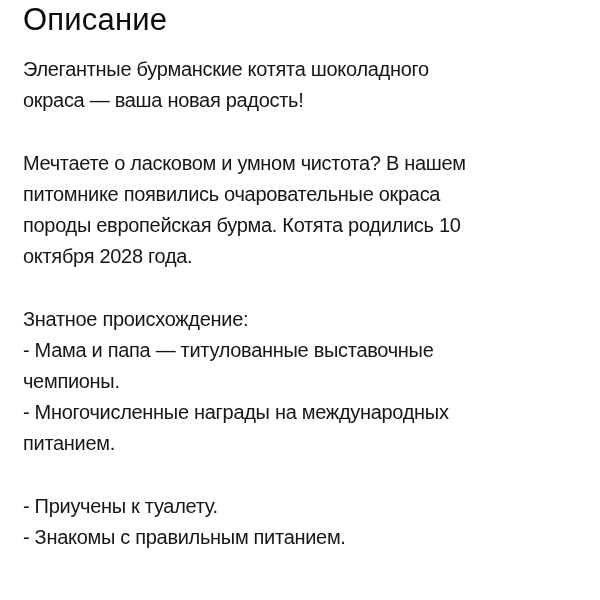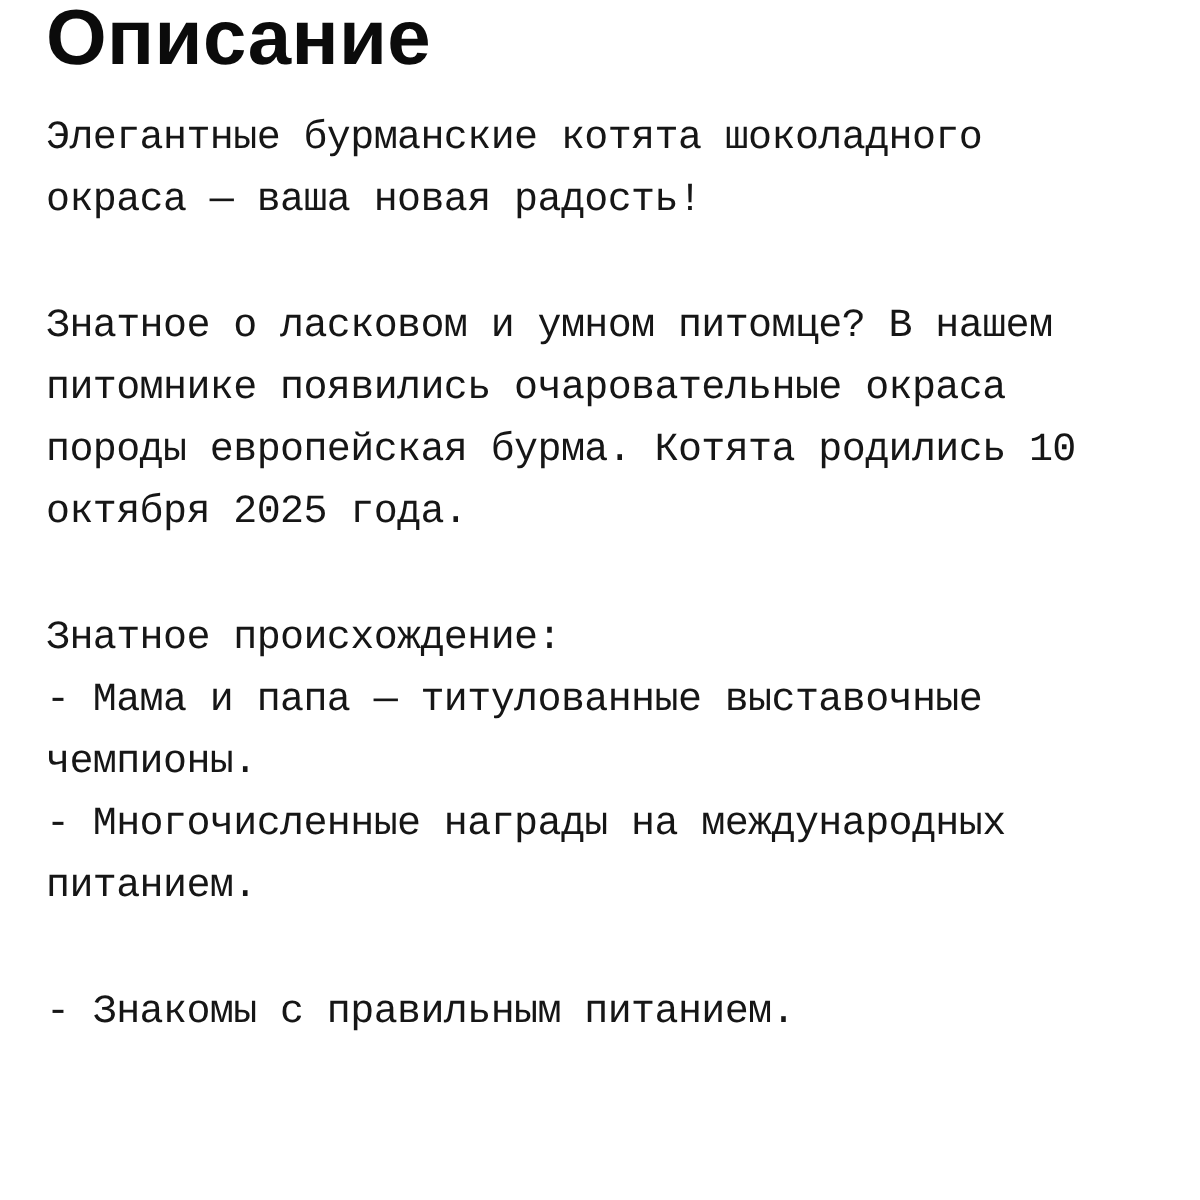--- a/index.html
+++ b/index.html
@@ -15,71 +15,71 @@
       font-family: "Liberation Sans", "DejaVu Sans", sans-serif;
       color: #111111;
     }
     .content {
       position: absolute;
       left: 23px;
       top: 0px;
       width: 560px;
     }
     .title {
-      font-size: 39px;
-      font-weight: bold;
+      font-size: 31px;
+      font-weight: normal;
       line-height: 40px;
       margin: 0;
       padding-top: 0px;
       letter-spacing: 0.2px;
       color: #0b0b0b;
     }
     .paragraph {
       margin: 0;
       font-size: 20px;
       line-height: 31.2px;
       letter-spacing: -0.3px;
       color: #161616;
     }
     .p-intro { margin-top: 14px; }
     .spacer { height: 31.2px; }
     .line {
       display: block;
       white-space: nowrap;
-      font-family: Liberation Mono, monospace;
     }
   </style>
 </head>
 <body>
 
 <div class="content">
   <h1 class="title">Описание</h1>
 
   <p class="paragraph p-intro">
     <span class="line">Элегантные бурманские котята шоколадного</span>
     <span class="line">окраса — ваша новая радость!</span>
   </p>
 
   <div class="spacer"></div>
 
   <p class="paragraph">
-    <span class="line">Знатное о ласковом и умном питомце? В нашем</span>
+    <span class="line">Мечтаете о ласковом и умном чистота? В нашем</span>
     <span class="line">питомнике появились очаровательные окраса</span>
     <span class="line">породы европейская бурма. Котята родились 10</span>
-    <span class="line">октября 2025 года.</span>
+    <span class="line">октября 2028 года.</span>
   </p>
 
   <div class="spacer"></div>
 
   <p class="paragraph">
     <span class="line">Знатное происхождение:</span>
     <span class="line">- Мама и папа — титулованные выставочные</span>
     <span class="line">чемпионы.</span>
     <span class="line">- Многочисленные награды на международных</span>
     <span class="line">питанием.</span>
   </p>
 
   <div class="spacer"></div>
 
   <p class="paragraph">
+    <span class="line">- Приучены к туалету.</span>
     <span class="line">- Знакомы с правильным питанием.</span>
   </p>
 </div>
 
 </body></html>

